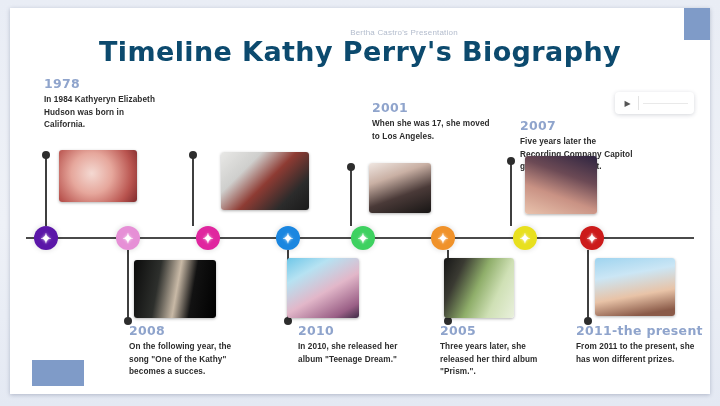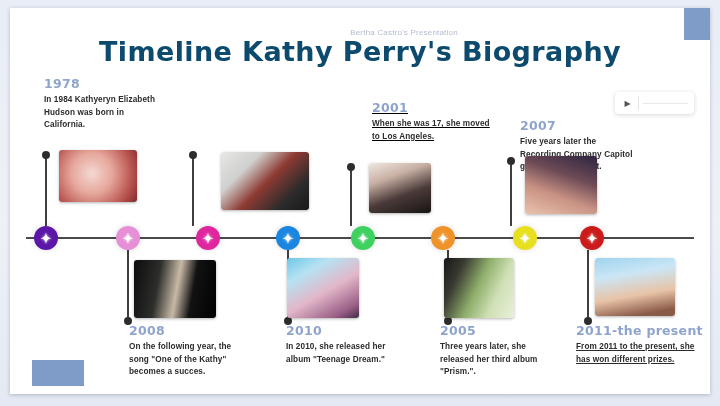--- a/index.html
+++ b/index.html
@@ -187,21 +187,21 @@
     <div class="main-title">Timeline Kathy Perry's Biography</div>
 
     <div class="entry" style="left:34px; top:68px;">
       <div class="year">1978</div>
       <div class="desc">In 1984 Kathyeryn Elizabeth Hudson was born in California.</div>
     </div>
     <div class="photo ph-baby" style="left:49px; top:142px; width:78px; height:52px;"></div>
 
     <div class="photo ph-family" style="left:211px; top:144px; width:88px; height:58px;"></div>
 
-    <div class="entry" style="left:362px; top:92px;text-decoration:underline;">
+    <div class="entry" style="left:362px; top:92px;">
       <div class="year">2001</div>
       <div class="desc">When she was 17, she moved to Los Angeles.</div>
     </div>
     <div class="photo ph-la" style="left:359px; top:155px; width:62px; height:50px;"></div>
 
     <div class="entry" style="left:510px; top:82px;margin-top:28px;">
       <div class="year">2007</div>
       <div class="desc">Five years later the Recording Company Capitol gives her a contract.</div>
     </div>
     <div class="photo ph-contract" style="left:515px; top:148px; width:72px; height:58px;"></div>
@@ -265,31 +265,31 @@
         <span class="plus">✦</span>
       </div>
 
     <div class="photo ph-boys" style="left:124px; top:252px; width:82px; height:58px;"></div>
     <div class="entry" style="left:119px; top:315px;">
       <div class="year">2008</div>
       <div class="desc">On the following year, the song "One of the Kathy" becomes a succes.</div>
     </div>
 
     <div class="photo ph-dream" style="left:277px; top:250px; width:72px; height:60px;"></div>
-    <div class="entry" style="left:276px; top:315px;">
+    <div class="entry" style="left:288px; top:315px;">
       <div class="year">2010</div>
       <div class="desc">In 2010, she released her album "Teenage Dream."</div>
     </div>
 
     <div class="photo ph-prism" style="left:434px; top:250px; width:70px; height:60px;"></div>
     <div class="entry" style="left:430px; top:315px;">
       <div class="year">2005</div>
       <div class="desc">Three years later, she released her third album "Prism.".</div>
     </div>
 
     <div class="photo ph-prizes" style="left:585px; top:250px; width:80px; height:58px;"></div>
     <div class="entry" style="left:566px; top:315px;">
       <div class="year">2011-the present</div>
-      <div class="desc" style="max-width:125px;text-decoration:underline;">From 2011 to the present, she has won different prizes.</div>
+      <div class="desc" style="max-width:125px;">From 2011 to the present, she has won different prizes.</div>
     </div>
 
   </div>
 </div>
 
 </body></html>

